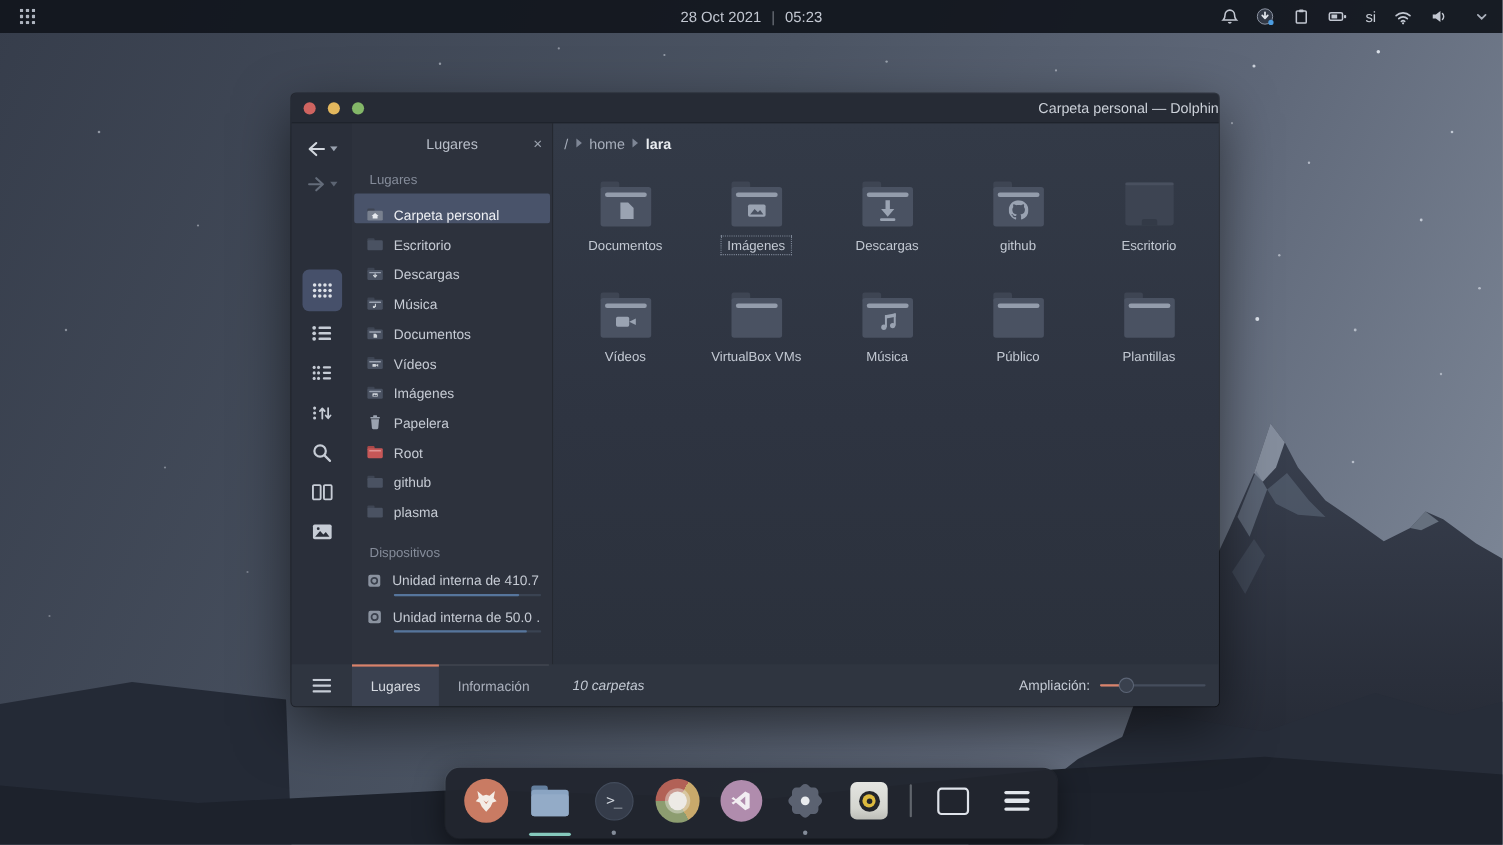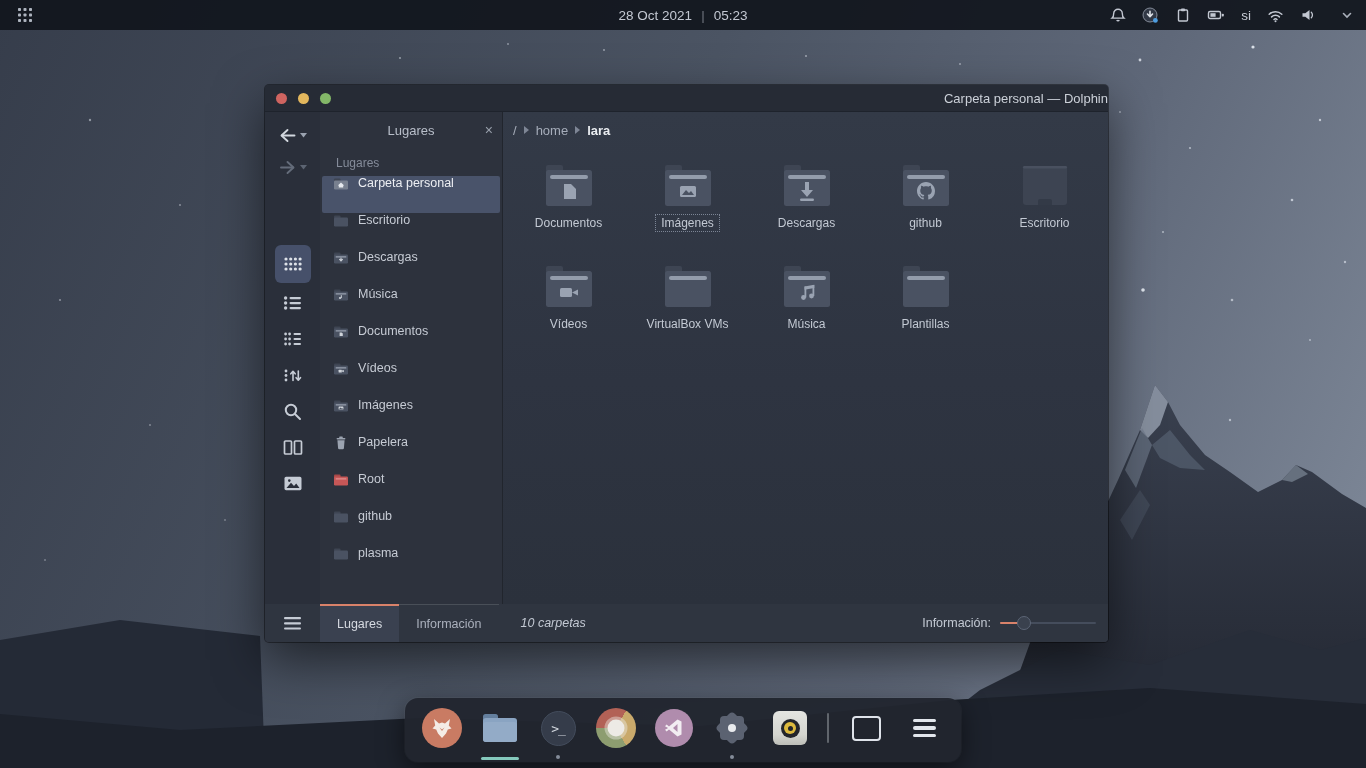--- a/index.html
+++ b/index.html
@@ -41,21 +41,21 @@
   .vbtn + .vbtn { margin-top:0px; }
   .vbtn.sel { background:#46506a; height:38px; }
   .vbtn.sp { margin-top:2px; }
 
   
   .places { width:183px; flex:none; background:#2d323d; border-right:1px solid rgba(0,0,0,.25); display:flex; flex-direction:column; font-size:12.5px; }
   .phead { height:36px; flex:none; position:relative; display:flex; align-items:center; justify-content:center; color:#b9bfca; font-size:13px; }
   .pclose { position:absolute; right:9px; top:50%; transform:translateY(-50%); color:#99a0ac; font-size:14px; cursor:pointer; line-height:1; }
   .psection { padding:8px 0 6px 16px; color:#858c9a; font-size:12px; }
   .plist { list-style:none; }
-  .plist li { height:37px; display:flex; align-items:flex-start; gap:9px; padding-left:11px; margin:0 2px; color:#c6cbd4; cursor:pointer; border-radius:2px; }
+  .plist li { height:27px; display:flex; align-items:flex-end; gap:9px; padding-left:11px; margin:0 2px; color:#c6cbd4; cursor:pointer; border-radius:2px; }
   .plist li svg { flex:none; }
   .plist li.selected { background:#49536a; color:#edeff3; }
   .devrow { margin:2px 2px 0 2px; padding:3px 8px 6px 11px; cursor:pointer; }
   .devtop { display:flex; align-items:center; gap:9px; color:#c6cbd4; white-space:nowrap; overflow:hidden; }
   .devtop span { overflow:hidden; text-overflow:clip; }
   .devbar { margin:4px 0 0 25px; height:2px; background:#3a4352; border-radius:1px; position:relative; }
   .devbar i { position:absolute; left:0; top:0; bottom:0; background:#56759c; border-radius:1px; display:block; }
 
   
   .view { flex:1; min-width:0; background:linear-gradient(180deg,#333a47 0%,#2e3441 55%,#2b313c 100%); display:flex; flex-direction:column; }
@@ -563,20 +563,30 @@
                 <circle cx="24.5" cy="33.5" r="2.4" fill="#9aa3b2"></circle>
                   <circle cx="32.5" cy="32" r="2.4" fill="#9aa3b2"></circle>
                 <rect x="25.5" y="22.5" width="1.8" height="11" fill="#9aa3b2"></rect>
                 <rect x="33.5" y="21" width="1.8" height="11" fill="#9aa3b2"></rect>
                 <path d="M25.5 22.5 L35.3 20.8 V24 L25.5 25.7 Z" fill="#9aa3b2"></path>
               </svg>
             </div>
             <span class="flabel">Música</span>
           </div>
 
+          <div class="cell">
+            <div class="fico">
+              <svg width="56" height="46" viewBox="0 0 56 46">
+                <rect x="5" y="2" width="17" height="9" rx="2" fill="#3e4553"></rect>
+                <rect x="5" y="7" width="46" height="36" rx="2.5" fill="#4a5262"></rect>
+                <rect x="9" y="12" width="38" height="4" rx="2" fill="#939cab"></rect>
+              </svg>
+            </div>
+            <span class="flabel">Público</span>
+          </div>
 
           <div class="cell">
             <div class="fico">
               <svg width="56" height="46" viewBox="0 0 56 46">
                 <rect x="5" y="2" width="17" height="9" rx="2" fill="#3e4553"></rect>
                 <rect x="5" y="7" width="46" height="36" rx="2.5" fill="#4a5262"></rect>
                 <rect x="9" y="12" width="38" height="4" rx="2" fill="#939cab"></rect>
               </svg>
             </div>
             <span class="flabel">Plantillas</span>
@@ -596,21 +606,21 @@
       <div class="tabs">
         <div class="tab active">
             <span>Lugares</span>
           </div>
         <div class="tab">
             <span>Información</span>
           </div>
       </div>
       <span class="status">10 carpetas</span>
       <div class="zoomctl">
-        <span class="zl">Información:</span>
+        <span class="zl">Ampliación:</span>
         <div class="slider">
           <div class="rail"></div>
             <div class="fill"></div>
             <div class="knob"></div>
         </div>
       </div>
     </footer>
   </section>
 
   <div class="dock">

